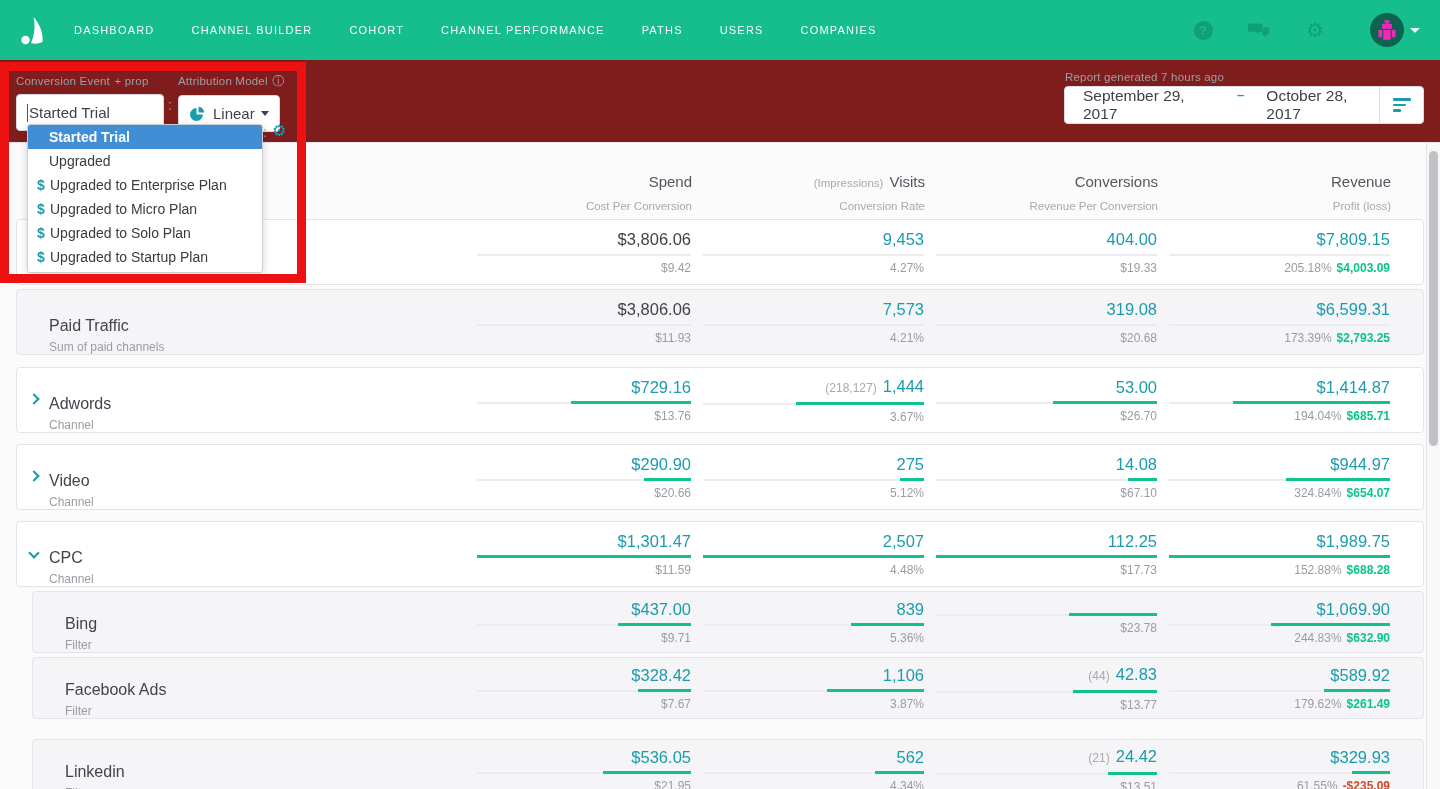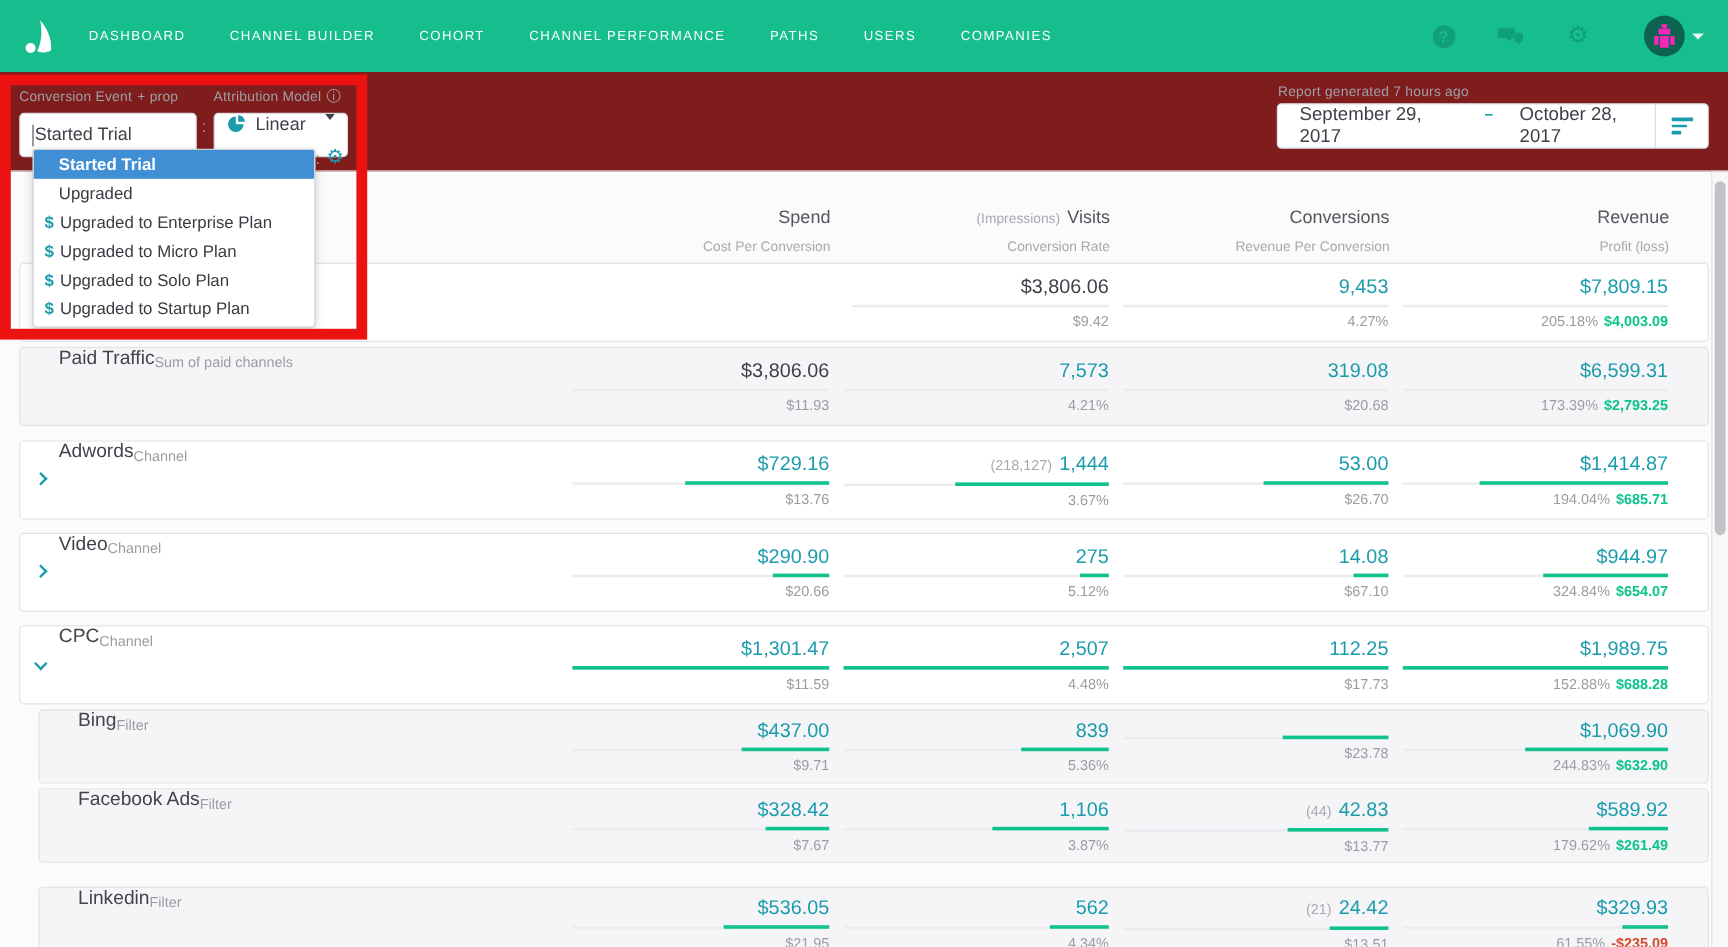--- a/index.html
+++ b/index.html
@@ -39,22 +39,22 @@
   .toolbar{height:83px;background:#7f1d1d;border-bottom:1px solid #E6E6EA;position:relative;z-index:5}
   .tb-label{font-size:11.5px;color:#9E9EA6;letter-spacing:.2px;white-space:nowrap}
   .ce-group{position:absolute;left:16px;top:11px}
   .ce-input{margin-top:5px;width:148px;height:37px;border:1px solid #D9D9DF;border-radius:4px;background:#fff;
     display:flex;align-items:center;padding:0 10px;font-size:15px;color:var(--dark);cursor:text}
   .text-caret{display:inline-block;width:1px;height:18px;background:#55555E;margin-right:1px}
   .tb-colon{position:absolute;font-size:14px;color:var(--gray)}
   .colon-1{left:168px;top:27px;height:37px;line-height:37px}
   .colon-2{left:263px;top:64px;height:16px;line-height:16px}
   .am-group{position:absolute;left:178px;top:11px}
-  .am-box{margin-top:5px;width:112px;height:37px;border:1px solid #D9D9DF;border-radius:4px;background:#fff;
-    display:flex;align-items:flex-start;padding:0 10px;cursor:pointer}
+  .am-box{margin-top:5px;width:102px;height:37px;border:1px solid #D9D9DF;border-radius:4px;background:#fff;
+    display:flex;align-items:center;padding:0 10px;cursor:pointer}
   .am-box .am-value{font-size:15px;color:var(--dark);margin-left:8px}
   .dd-caret{margin-left:auto;width:0;height:0;border-left:4px solid transparent;border-right:4px solid transparent;border-top:5px solid var(--dark)}
   .info-badge{font-size:12px;color:var(--lgray)}
   .mini-gear{position:absolute;left:272px;top:61px;font-size:16px;color:var(--teal);cursor:pointer}
   .report-label{position:absolute;left:1065px;top:11px}
   .date-box{position:absolute;left:1064px;top:26px;width:360px;height:38px;border:1px solid #DCDCE2;border-radius:4px;
     background:#fff;display:flex;align-items:center;cursor:pointer}
   .date-text{display:flex;gap:22px;padding-left:18px;font-size:15.5px;color:var(--dark);flex:1}
   .date-dash{font-size:13px;color:var(--teal);font-weight:700}
   .date-filter{width:44px;height:100%;border-left:1px solid #DCDCE2;display:flex;flex-direction:column;align-items:flex-start;
@@ -77,21 +77,21 @@
   .content{position:absolute;left:0;top:143px;right:0;bottom:0;background:#FBFBFC;padding:0 16px;overflow:hidden}
   .cells{display:flex;margin-left:auto;padding-right:33px}
   .cell{width:233px;display:flex;flex-direction:column;justify-content:center;text-align:right}
   .cell.first{width:226px}
   .thead{height:76px;padding-top:22px;display:flex}
   .thead .hlabel{font-size:15px;color:#55555E}
   .thead .hprefix{font-size:11.5px;color:#A8A8B0;margin-right:6px}
   .thead .hsub{font-size:11.5px;color:#A8A8B0;margin-top:9px}
 
   .row-card{height:66px;background:#fff;border:1px solid var(--border);border-radius:4px;display:flex;align-items:stretch}
-  .row-head{flex:1;min-width:0;position:relative;display:flex;flex-direction:row;justify-content:flex-start;padding-left:32px}
+  .row-head{flex:1;min-width:0;position:relative;display:flex;flex-direction:column;justify-content:flex-end;padding-left:32px}
   .row-title{font-size:16px;color:var(--title);cursor:pointer;white-space:nowrap}
   .row-sub{font-size:12px;color:var(--gray);margin-top:5px;white-space:nowrap}
   .chev{position:absolute;left:13px;top:50%;width:9px;height:9px;margin-top:-5px;cursor:pointer}
   .chev::before{content:"";display:block;width:6px;height:6px;border-top:2px solid var(--teal);border-right:2px solid var(--teal)}
   .chev.right::before{transform:rotate(45deg)}
   .chev.down::before{transform:rotate(135deg)}
   .style-summary{background:#fff}
   .row-card.nested{margin-left:16px;height:62px}
   #table-body .row-card:nth-child(1){margin-bottom:4px}
   #table-body .row-card:nth-child(2){margin-bottom:12px;background:var(--rowgray)}
@@ -259,20 +259,31 @@
     </div>
     <div class="underline">
       <i class="bar" style="width: 0%;"></i>
     </div>
     <div class="sub-line">
       <span class="subv">4.27%</span>
     </div>
   </div>
           <div class="cell">
     <div class="val-line">
+      <span class="val">404.00</span>
+    </div>
+    <div class="underline">
+      <i class="bar" style="width: 0%;"></i>
+    </div>
+    <div class="sub-line">
+      <span class="subv">$19.33</span>
+    </div>
+  </div>
+          <div class="cell">
+    <div class="val-line">
       <span class="val">$7,809.15</span>
     </div>
     <div class="underline">
       <i class="bar" style="width: 0%;"></i>
     </div>
     <div class="sub-line">
       <span class="pct">205.18%</span><span class="profit">$4,003.09</span>
     </div>
   </div>
         </div>

